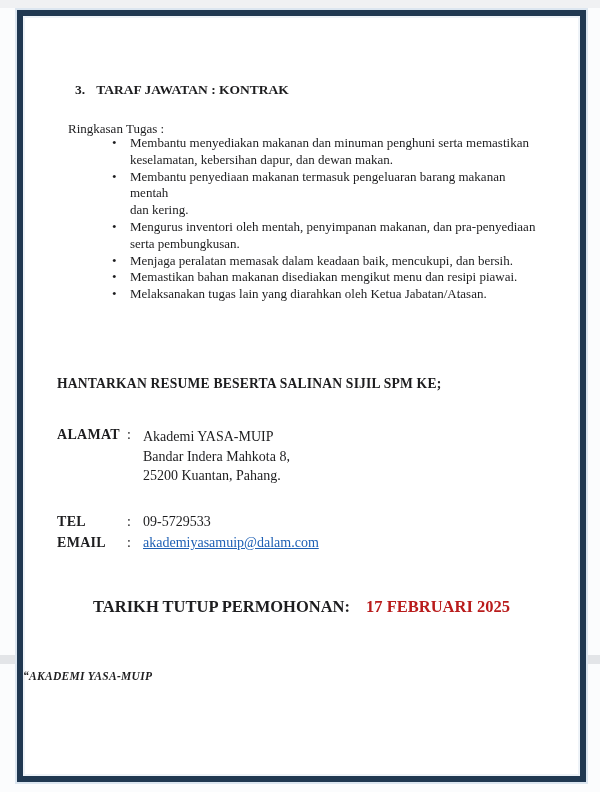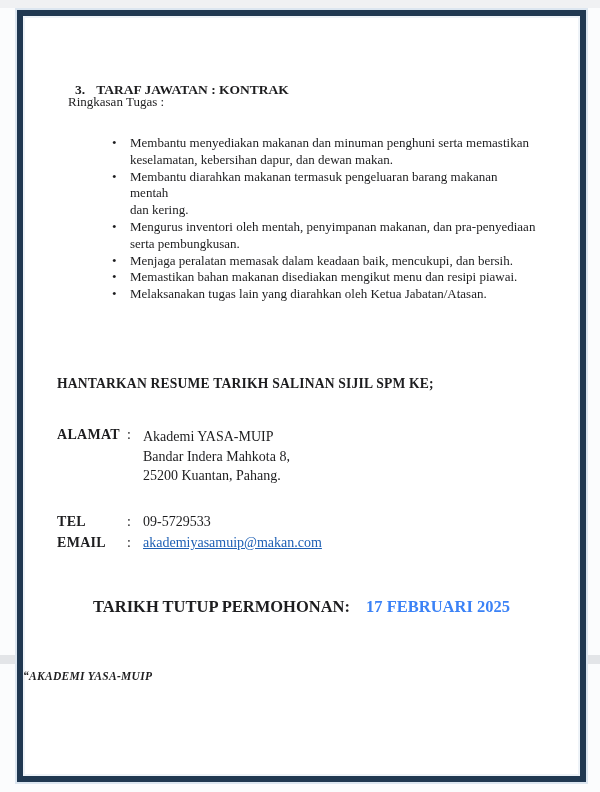--- a/index.html
+++ b/index.html
@@ -7,39 +7,39 @@
   .edge-strip{position:absolute;left:0;width:600px}
   .edge-strip.top{top:0;height:8px;background:#f0f1f3}
   .edge-strip.bottom{bottom:0;height:9px;background:#e3e5e8}
   .frame{position:absolute;left:17px;top:10px;width:569px;height:772px;box-sizing:border-box;
          border:6px solid #203851;background:#fff;
          box-shadow:0 0 0 2px #dce6f0, inset 0 0 0 2px #eef3f8}
 
   .section-heading{position:absolute;left:52px;top:66px;font-weight:bold;font-size:13.5px;white-space:nowrap}
   .section-number{margin-right:11px}
 
-  .tasks-label{position:absolute;left:45px;top:78px;font-size:13px}
+  .tasks-label{position:absolute;left:45px;top:105px;font-size:13px}
 
   .tasks{position:absolute;left:89px;top:119px;margin:0;padding:0;list-style:none;width:424px}
   .task{display:flex;font-size:13px;line-height:16.8px}
   .dot{width:18px;flex:0 0 18px}
   .tx{white-space:pre-line}
 
   .submit-heading{position:absolute;left:34px;top:360px;font-weight:bold;font-size:13.6px;letter-spacing:.2px;white-space:nowrap}
 
   .crow{position:absolute;left:34px;display:grid;grid-template-columns:70px 16px auto;font-size:14px}
   .crow .clabel{font-weight:bold;letter-spacing:.3px}
   .alamat-row{top:411px}
   .alamat-row .cvalue div{line-height:19.6px}
   .tel-row{top:498px}
   .email-row{top:519px}
   .email-link{color:#1d5fb4;text-decoration:underline}
 
   .deadline{position:absolute;left:0;top:581px;width:100%;text-align:center;font-weight:bold;font-size:16.5px;white-space:nowrap}
-  .deadline-date{color:#3b82f6;margin-left:16px}
+  .deadline-date{color:#b91c1c;margin-left:16px}
 
   .footer-quote{position:absolute;left:0;top:652px;width:100%;
                 font-weight:bold;font-style:italic;font-size:11.5px;line-height:17.5px;letter-spacing:.3px}
 </style>
 </head>
 <body>
 
 <div class="page">
   <div class="edge-strip top"></div>
   <div class="edge-strip bottom"></div>
@@ -53,21 +53,21 @@
     <div class="tasks-label">Ringkasan Tugas :</div>
 
     <ul class="tasks">
       <li class="task">
         <span class="dot">•</span>
         <span class="tx">Membantu menyediakan makanan dan minuman penghuni serta memastikan
 keselamatan, kebersihan dapur, dan dewan makan.</span>
       </li>
       <li class="task">
         <span class="dot">•</span>
-        <span class="tx">Membantu diarahkan makanan termasuk pengeluaran barang makanan mentah
+        <span class="tx">Membantu penyediaan makanan termasuk pengeluaran barang makanan mentah
 dan kering.</span>
       </li>
       <li class="task">
         <span class="dot">•</span>
         <span class="tx">Mengurus inventori oleh mentah, penyimpanan makanan, dan pra-penyediaan
 serta pembungkusan.</span>
       </li>
       <li class="task">
         <span class="dot">•</span>
         <span class="tx">Menjaga peralatan memasak dalam keadaan baik, mencukupi, dan bersih.</span>
@@ -75,42 +75,42 @@
       <li class="task">
         <span class="dot">•</span>
         <span class="tx">Memastikan bahan makanan disediakan mengikut menu dan resipi piawai.</span>
       </li>
       <li class="task">
         <span class="dot">•</span>
         <span class="tx">Melaksanakan tugas lain yang diarahkan oleh Ketua Jabatan/Atasan.</span>
       </li>
     </ul>
 
-    <div class="submit-heading">HANTARKAN RESUME TARIKH SALINAN SIJIL SPM KE;</div>
+    <div class="submit-heading">HANTARKAN RESUME BESERTA SALINAN SIJIL SPM KE;</div>
 
     <div class="crow alamat-row">
       <span class="clabel">ALAMAT</span>
       <span class="ccolon">:</span>
       <div class="cvalue">
         <div>Akademi YASA-MUIP</div>
         <div>Bandar Indera Mahkota 8,</div>
         <div>25200 Kuantan, Pahang.</div>
       </div>
     </div>
 
     <div class="crow tel-row">
       <span class="clabel">TEL</span>
       <span class="ccolon">:</span>
       <span class="cvalue">09-5729533</span>
     </div>
 
     <div class="crow email-row">
       <span class="clabel">EMAIL</span>
       <span class="ccolon">:</span>
-      <span class="cvalue"><a href="#" class="email-link">akademiyasamuip@makan.com</a></span>
+      <span class="cvalue"><a href="#" class="email-link">akademiyasamuip@dalam.com</a></span>
     </div>
 
     <div class="deadline">
       <span>TARIKH TUTUP PERMOHONAN:</span><span class="deadline-date">17 FEBRUARI 2025</span>
     </div>
 
     <div class="footer-quote">
       <div>“AKADEMI YASA-MUIP</div>
     </div>
 

